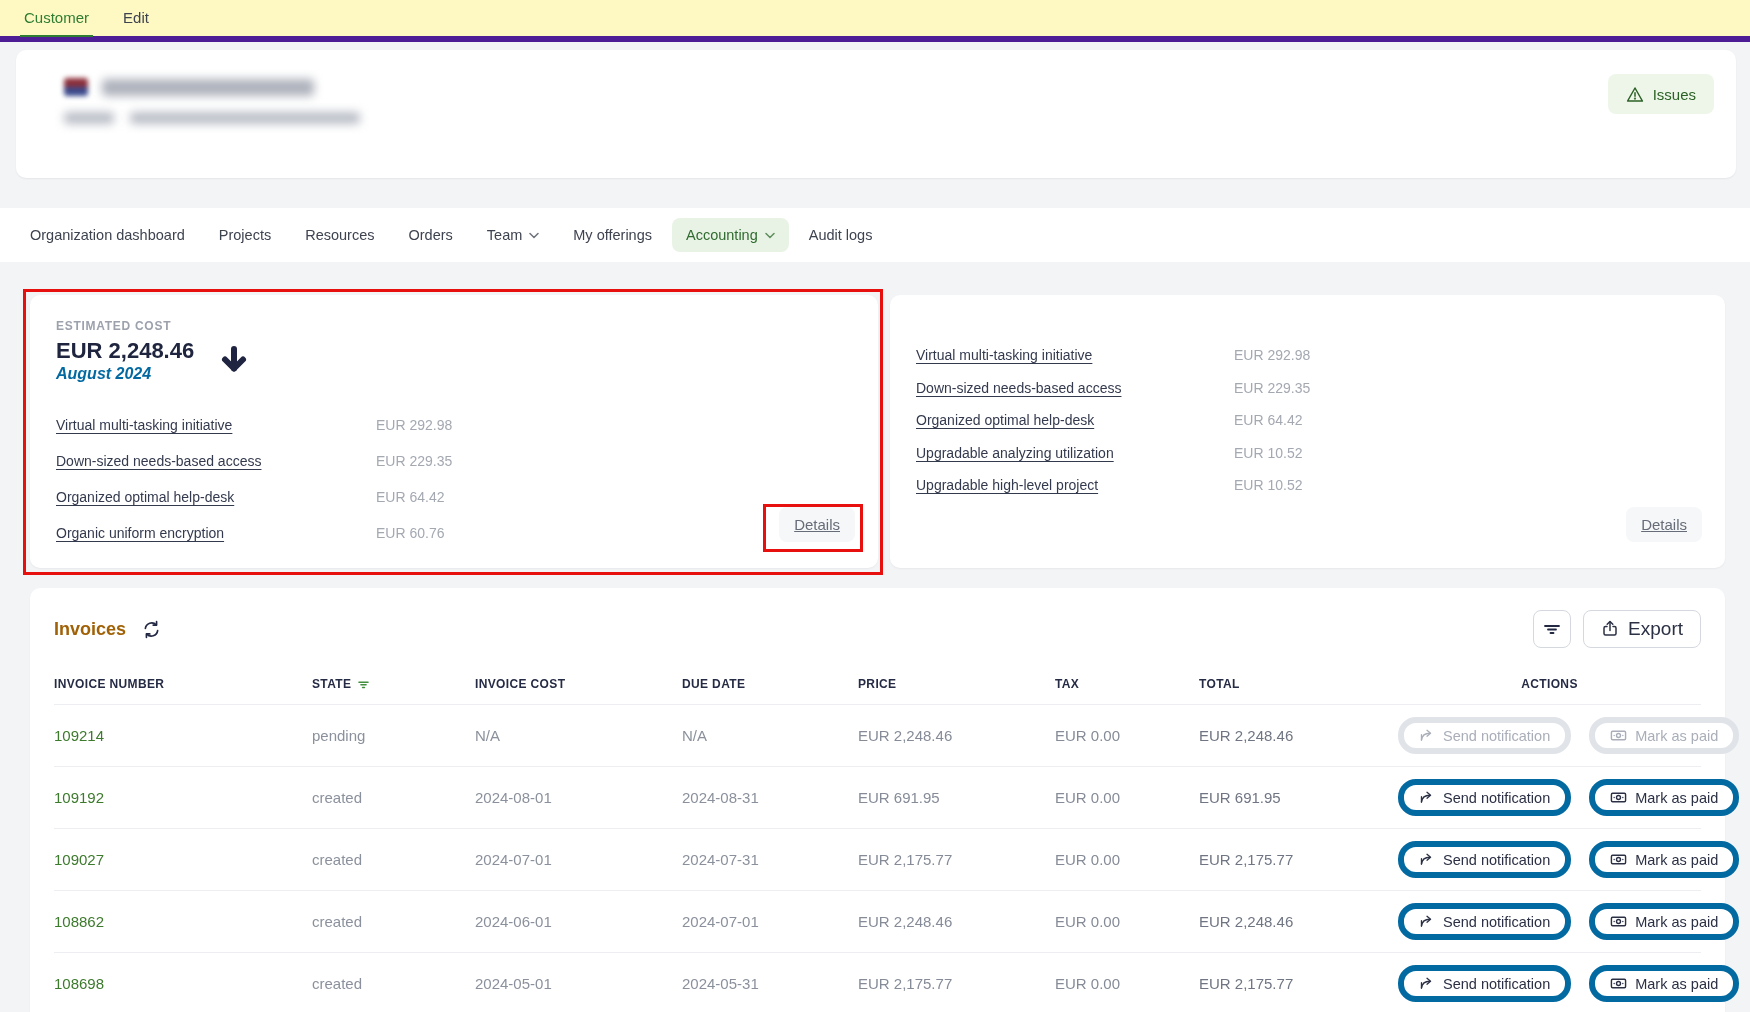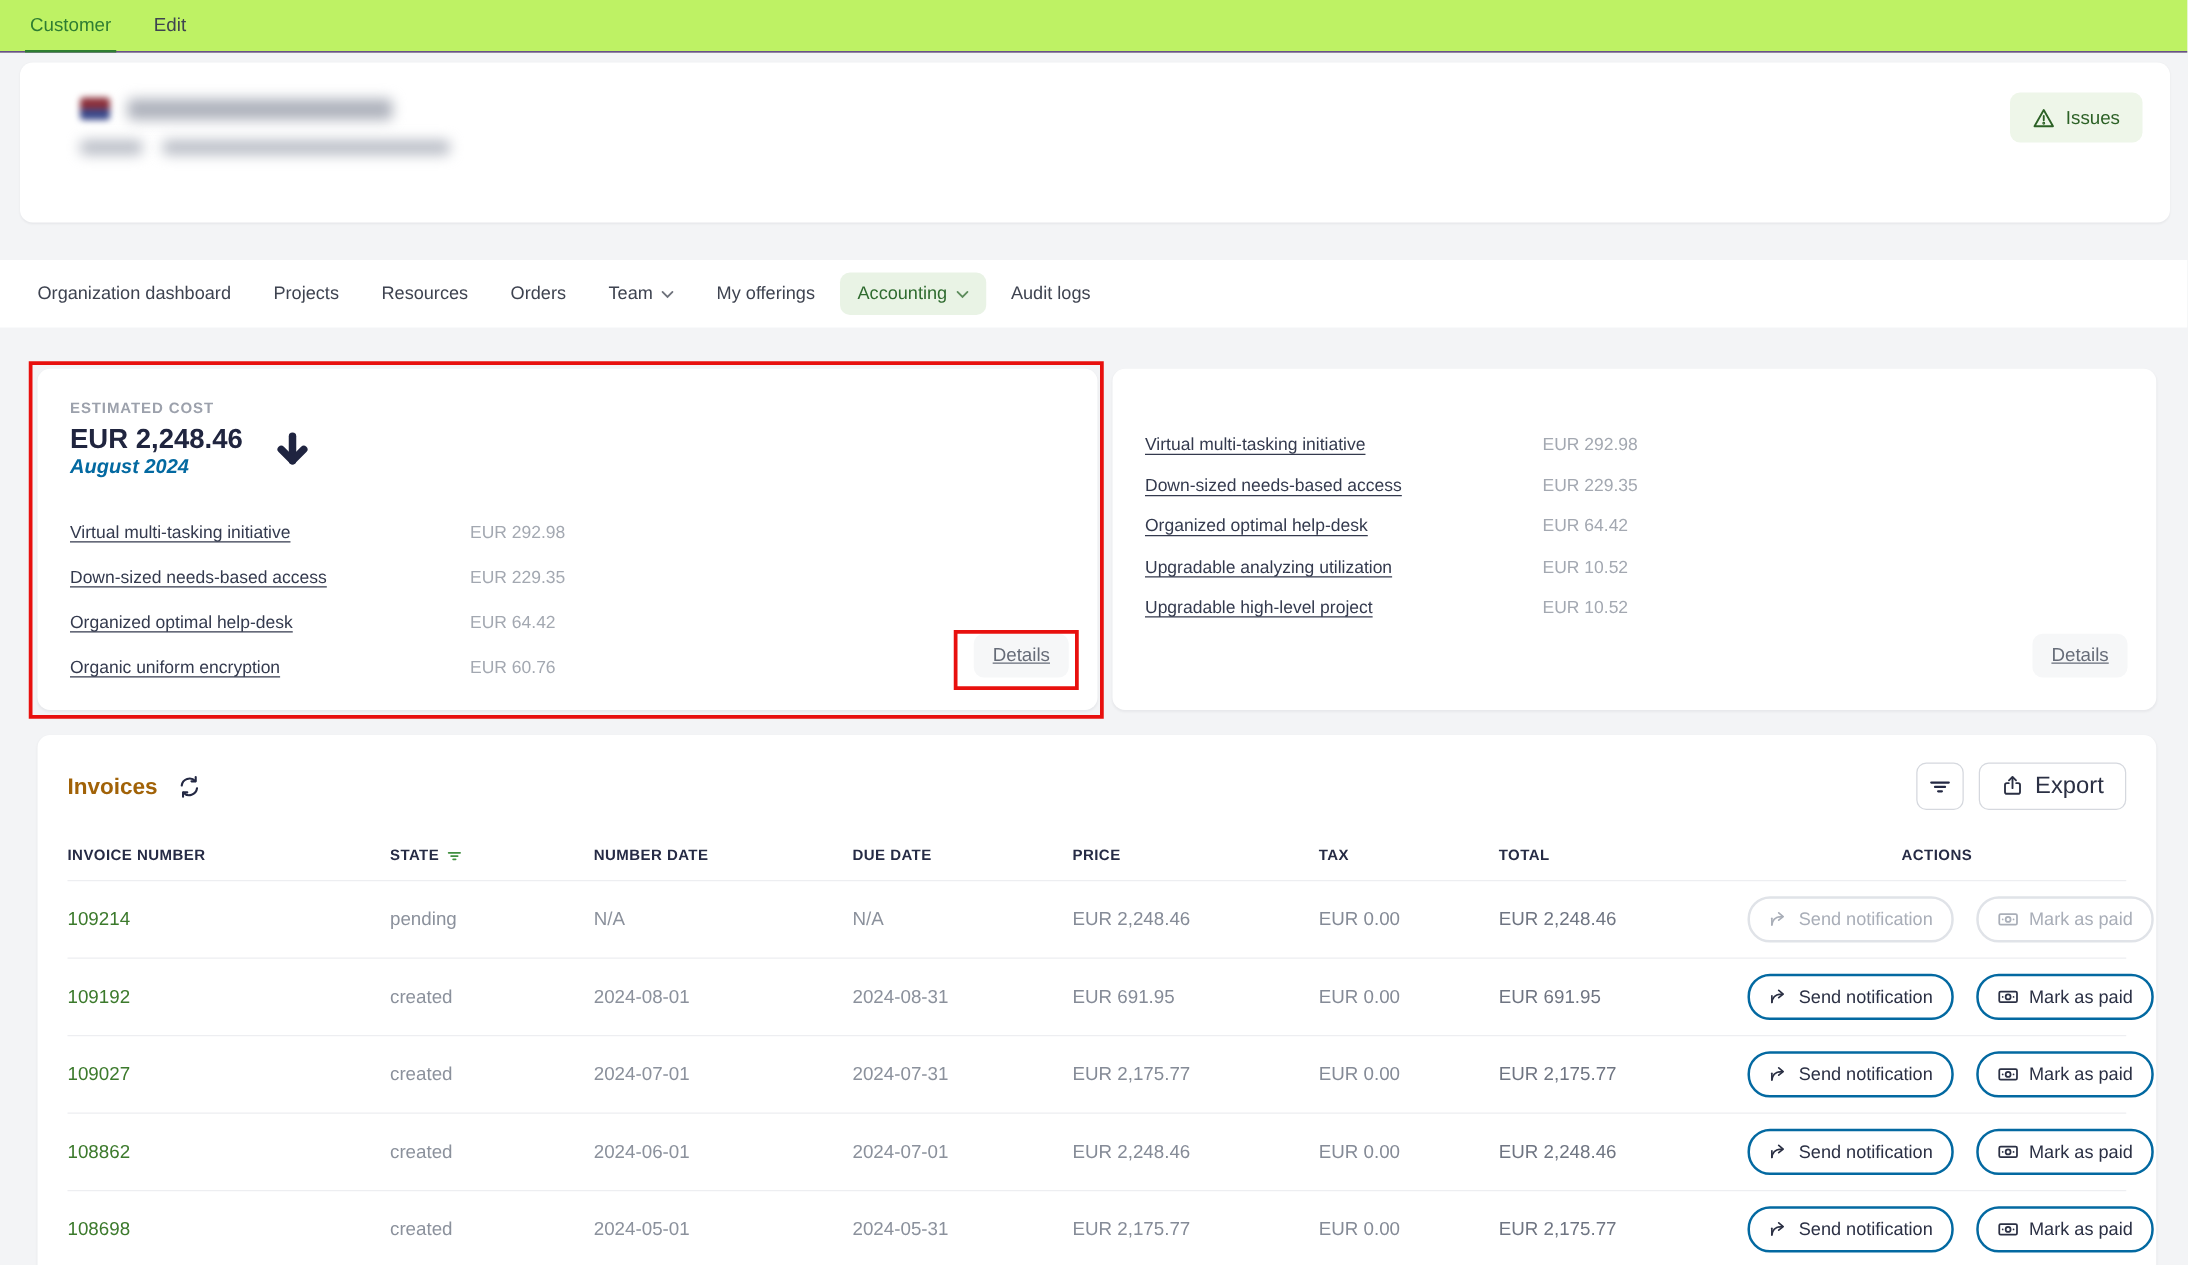--- a/index.html
+++ b/index.html
@@ -9,21 +9,21 @@
     overflow: hidden;
     background: #f3f4f6;
     font-family: "Liberation Sans", "DejaVu Sans", sans-serif;
     color: #2b3044;
   }
   svg { display:block; }
 
   
   .tabbar {
     display:flex; gap:26px; padding:0 20px; height:42px;
-    background:#bef264; border-bottom:1px solid #4c1d95; align-items:stretch;
+    background:#fef9c3; border-bottom:6px solid #4c1d95; align-items:stretch;
   }
   .tabbar .tab {
     display:flex; align-items:center; padding:0 4px; font-size:15px;
     color:#3e4350; border-bottom:2px solid transparent; margin-bottom:-1px; cursor:pointer;
   }
   .tabbar .tab.active { color:#2e7d32; border-bottom-color:#2e7d32; }
 
   
   .header-card {
     margin:8px 14px 0 16px; height:128px; background:#fff; border-radius:10px;
@@ -132,21 +132,21 @@
   }
   .t-head .th.actions { justify-content:center; }
   .state-filter-icon { color:#3f8f3f; }
   .t-row { height:62px; border-top:1px solid #edeef1; }
   .cell-number { font-size:15px; color:#3c7a2c; cursor:pointer; }
   .cell-muted { font-size:15px; color:#8b919c; }
   .cell-price { font-size:15px; color:#858b97; }
   .cell-total { font-size:15px; color:#6f7582; }
   .cell-actions { display:flex; gap:18px; justify-content:flex-end; align-items:center; }
   .action-btn {
-    height:37px; border-radius:18px; border:2px solid #0369a1; background:#fff;
+    height:37px; border-radius:18px; border:6px solid #0369a1; background:#fff;
     padding:0 15px; font-size:14.5px; color:#2b3044;
     display:flex; gap:8px; align-items:center; cursor:pointer; font-family:inherit; white-space:nowrap;
   }
   .action-btn.disabled { color:#a9aeb8; border-color:#e0e3e8; }
 </style>
 </head>
 <body>
 
 <div class="tabbar">
   <div class="tab active">Customer</div>
@@ -326,21 +326,21 @@
         <span>STATE</span>
         <span class="state-filter-icon">
           <svg width="13" height="13" viewBox="0 0 20 20" fill="none" stroke="currentColor" stroke-width="2.2" stroke-linecap="round">
             <line x1="3" y1="6.5" x2="17" y2="6.5"></line>
               <line x1="6" y1="10.5" x2="14" y2="10.5"></line>
               <line x1="8.5" y1="14.5" x2="11.5" y2="14.5"></line>
           </svg>
         </span>
       </div>
       <div class="th">
-          <span>NUMBER DATE</span>
+          <span>INVOICE COST</span>
         </div>
       <div class="th">
           <span>DUE DATE</span>
         </div>
       <div class="th">
           <span>PRICE</span>
         </div>
       <div class="th">
           <span>TAX</span>
         </div>

